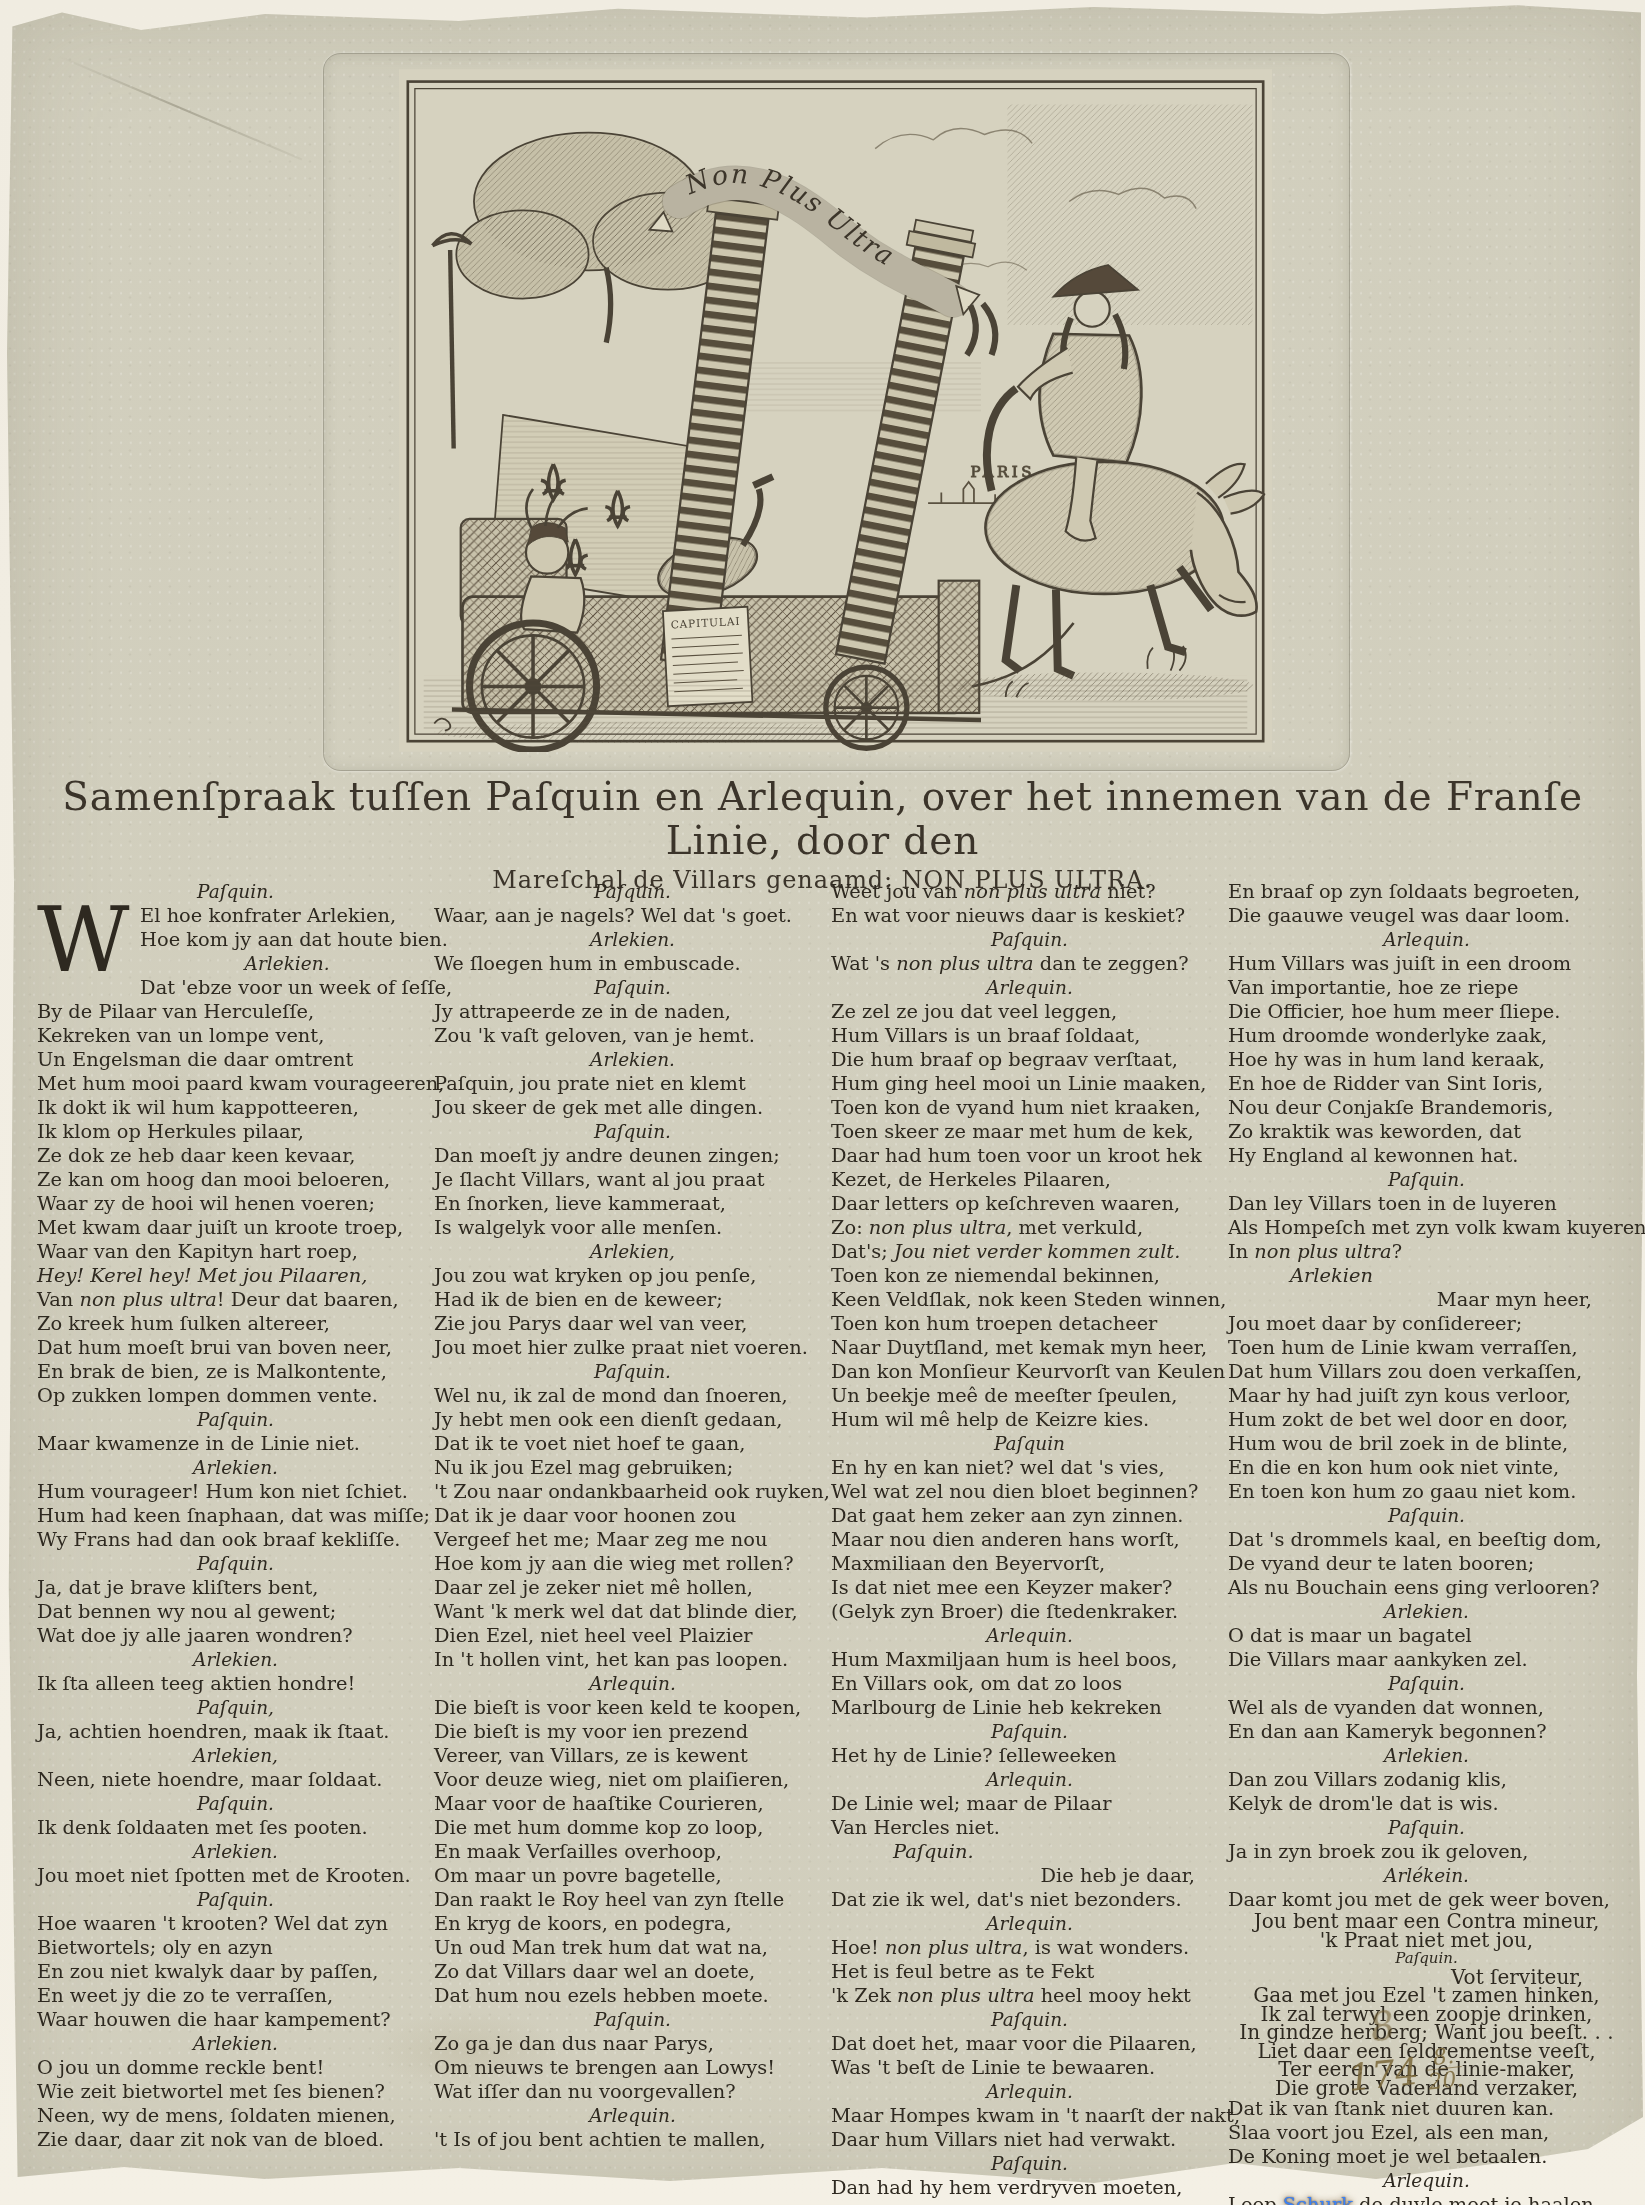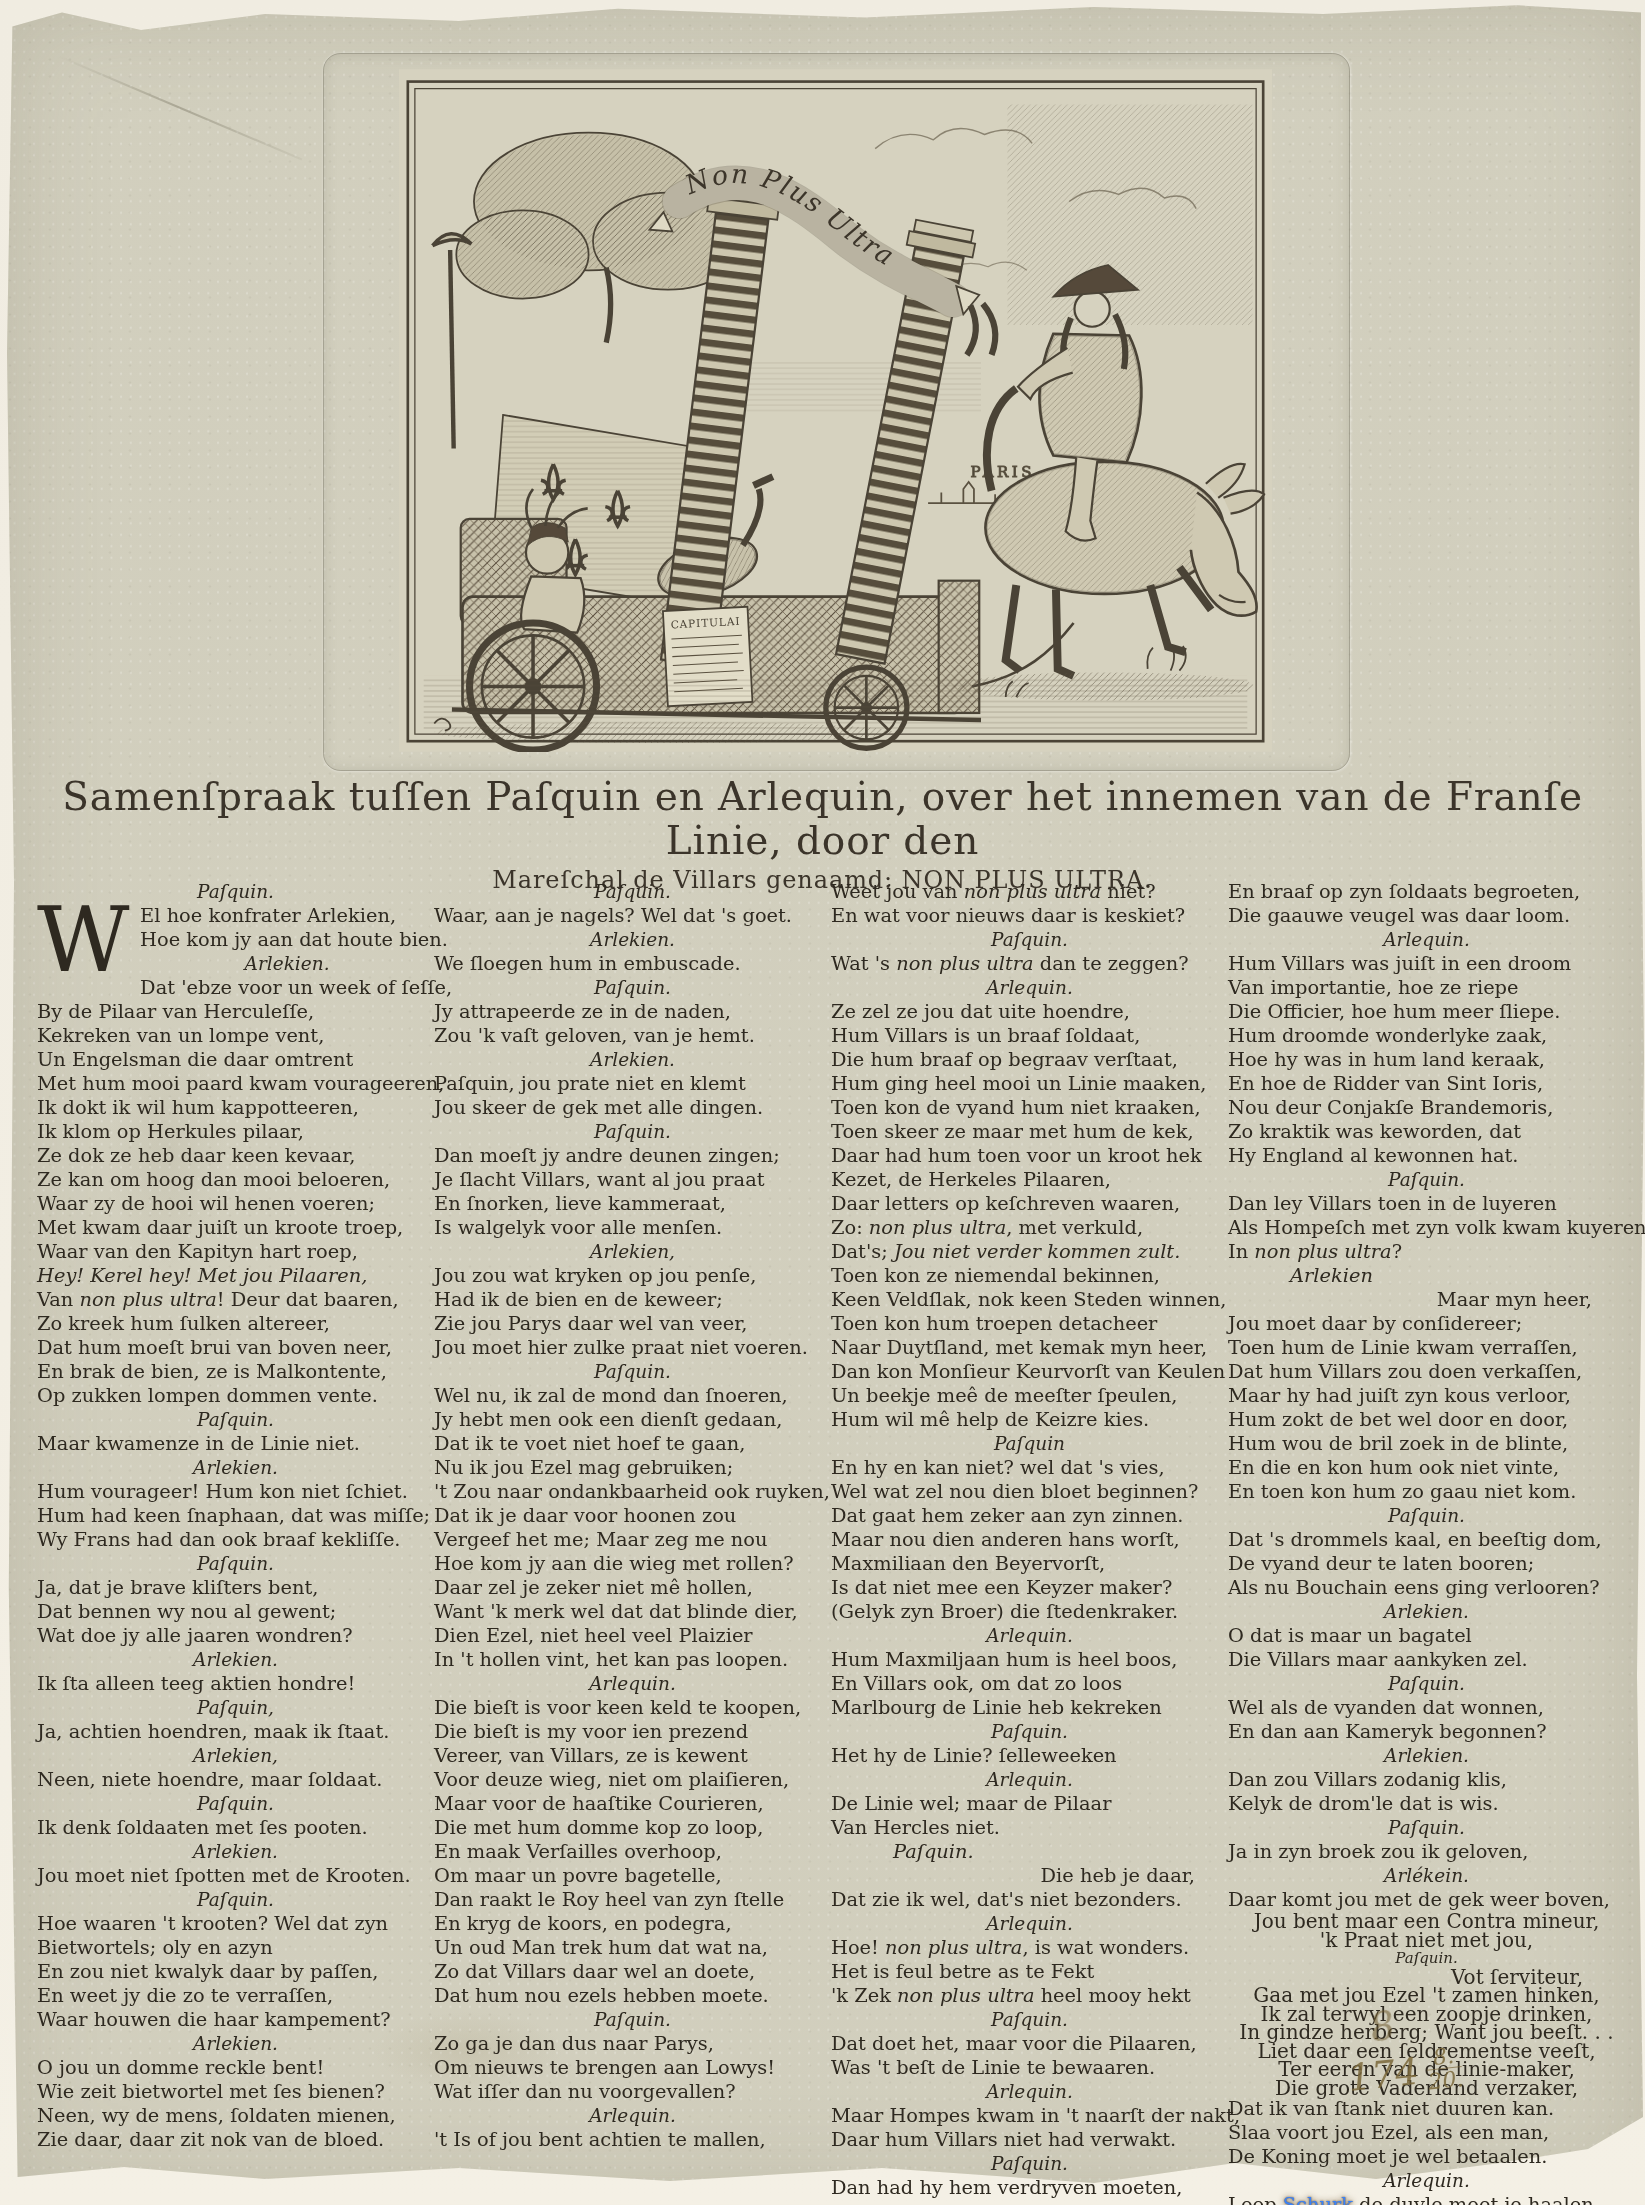--- a/index.html
+++ b/index.html
@@ -373,21 +373,21 @@
       <div class="line">Wat iſſer dan nu voorgevallen?</div>
       <div class="speaker">Arlequin.</div>
       <div class="line">'t Is of jou bent achtien te mallen,</div>
     </div>
     <div class="col">
       <div class="line">Weet jou van <em>non plus ultra</em> niet?</div>
       <div class="line">En wat voor nieuws daar is keskiet?</div>
       <div class="speaker">Paſquin.</div>
       <div class="line">Wat 's <em>non plus ultra</em> dan te zeggen?</div>
       <div class="speaker">Arlequin.</div>
-      <div class="line">Ze zel ze jou dat uite hoendre,</div>
+      <div class="line">Ze zel ze jou dat veel leggen,</div>
       <div class="line">Hum Villars is un braaf ſoldaat,</div>
       <div class="line">Die hum braaf op begraav verſtaat,</div>
       <div class="line">Hum ging heel mooi un Linie maaken,</div>
       <div class="line">Toen kon de vyand hum niet kraaken,</div>
       <div class="line">Toen skeer ze maar met hum de kek,</div>
       <div class="line">Daar had hum toen voor un kroot hek</div>
       <div class="line">Kezet, de Herkeles Pilaaren,</div>
       <div class="line">Daar letters op keſchreven waaren,</div>
       <div class="line">Zo: <em>non plus ultra</em>, met verkuld,</div>
       <div class="line">Dat's; <em>Jou niet verder kommen zult.</em></div>

